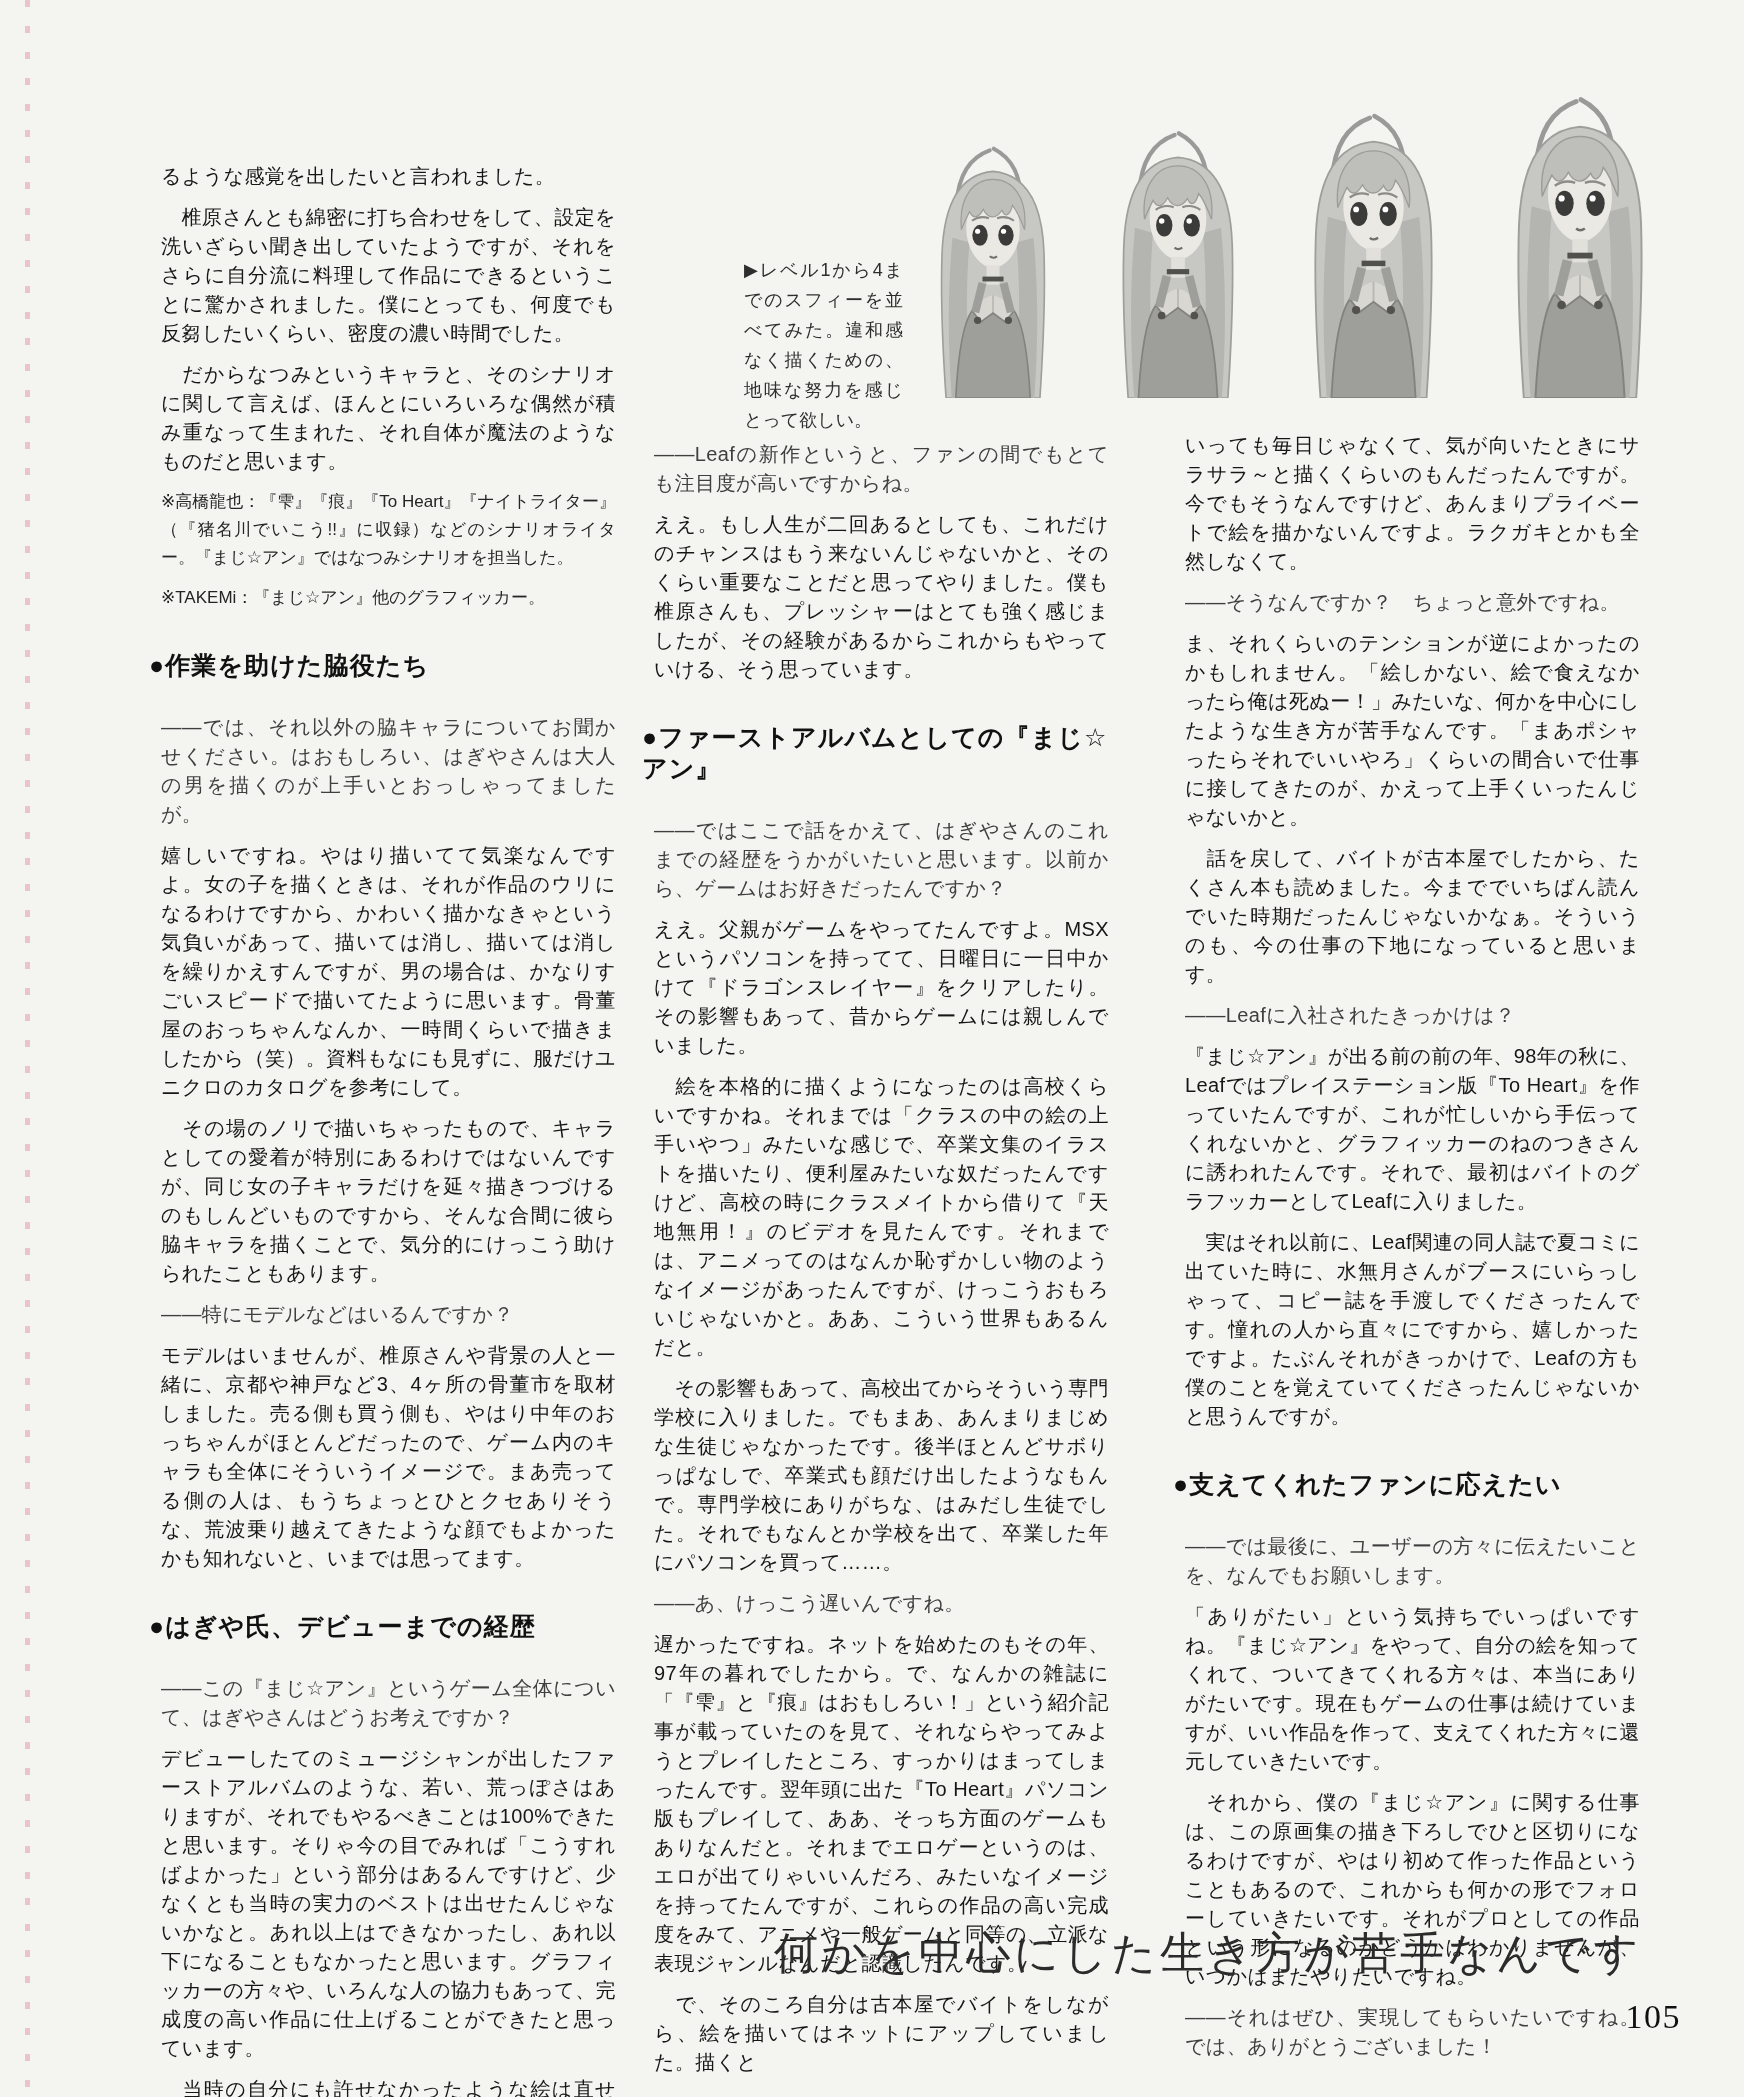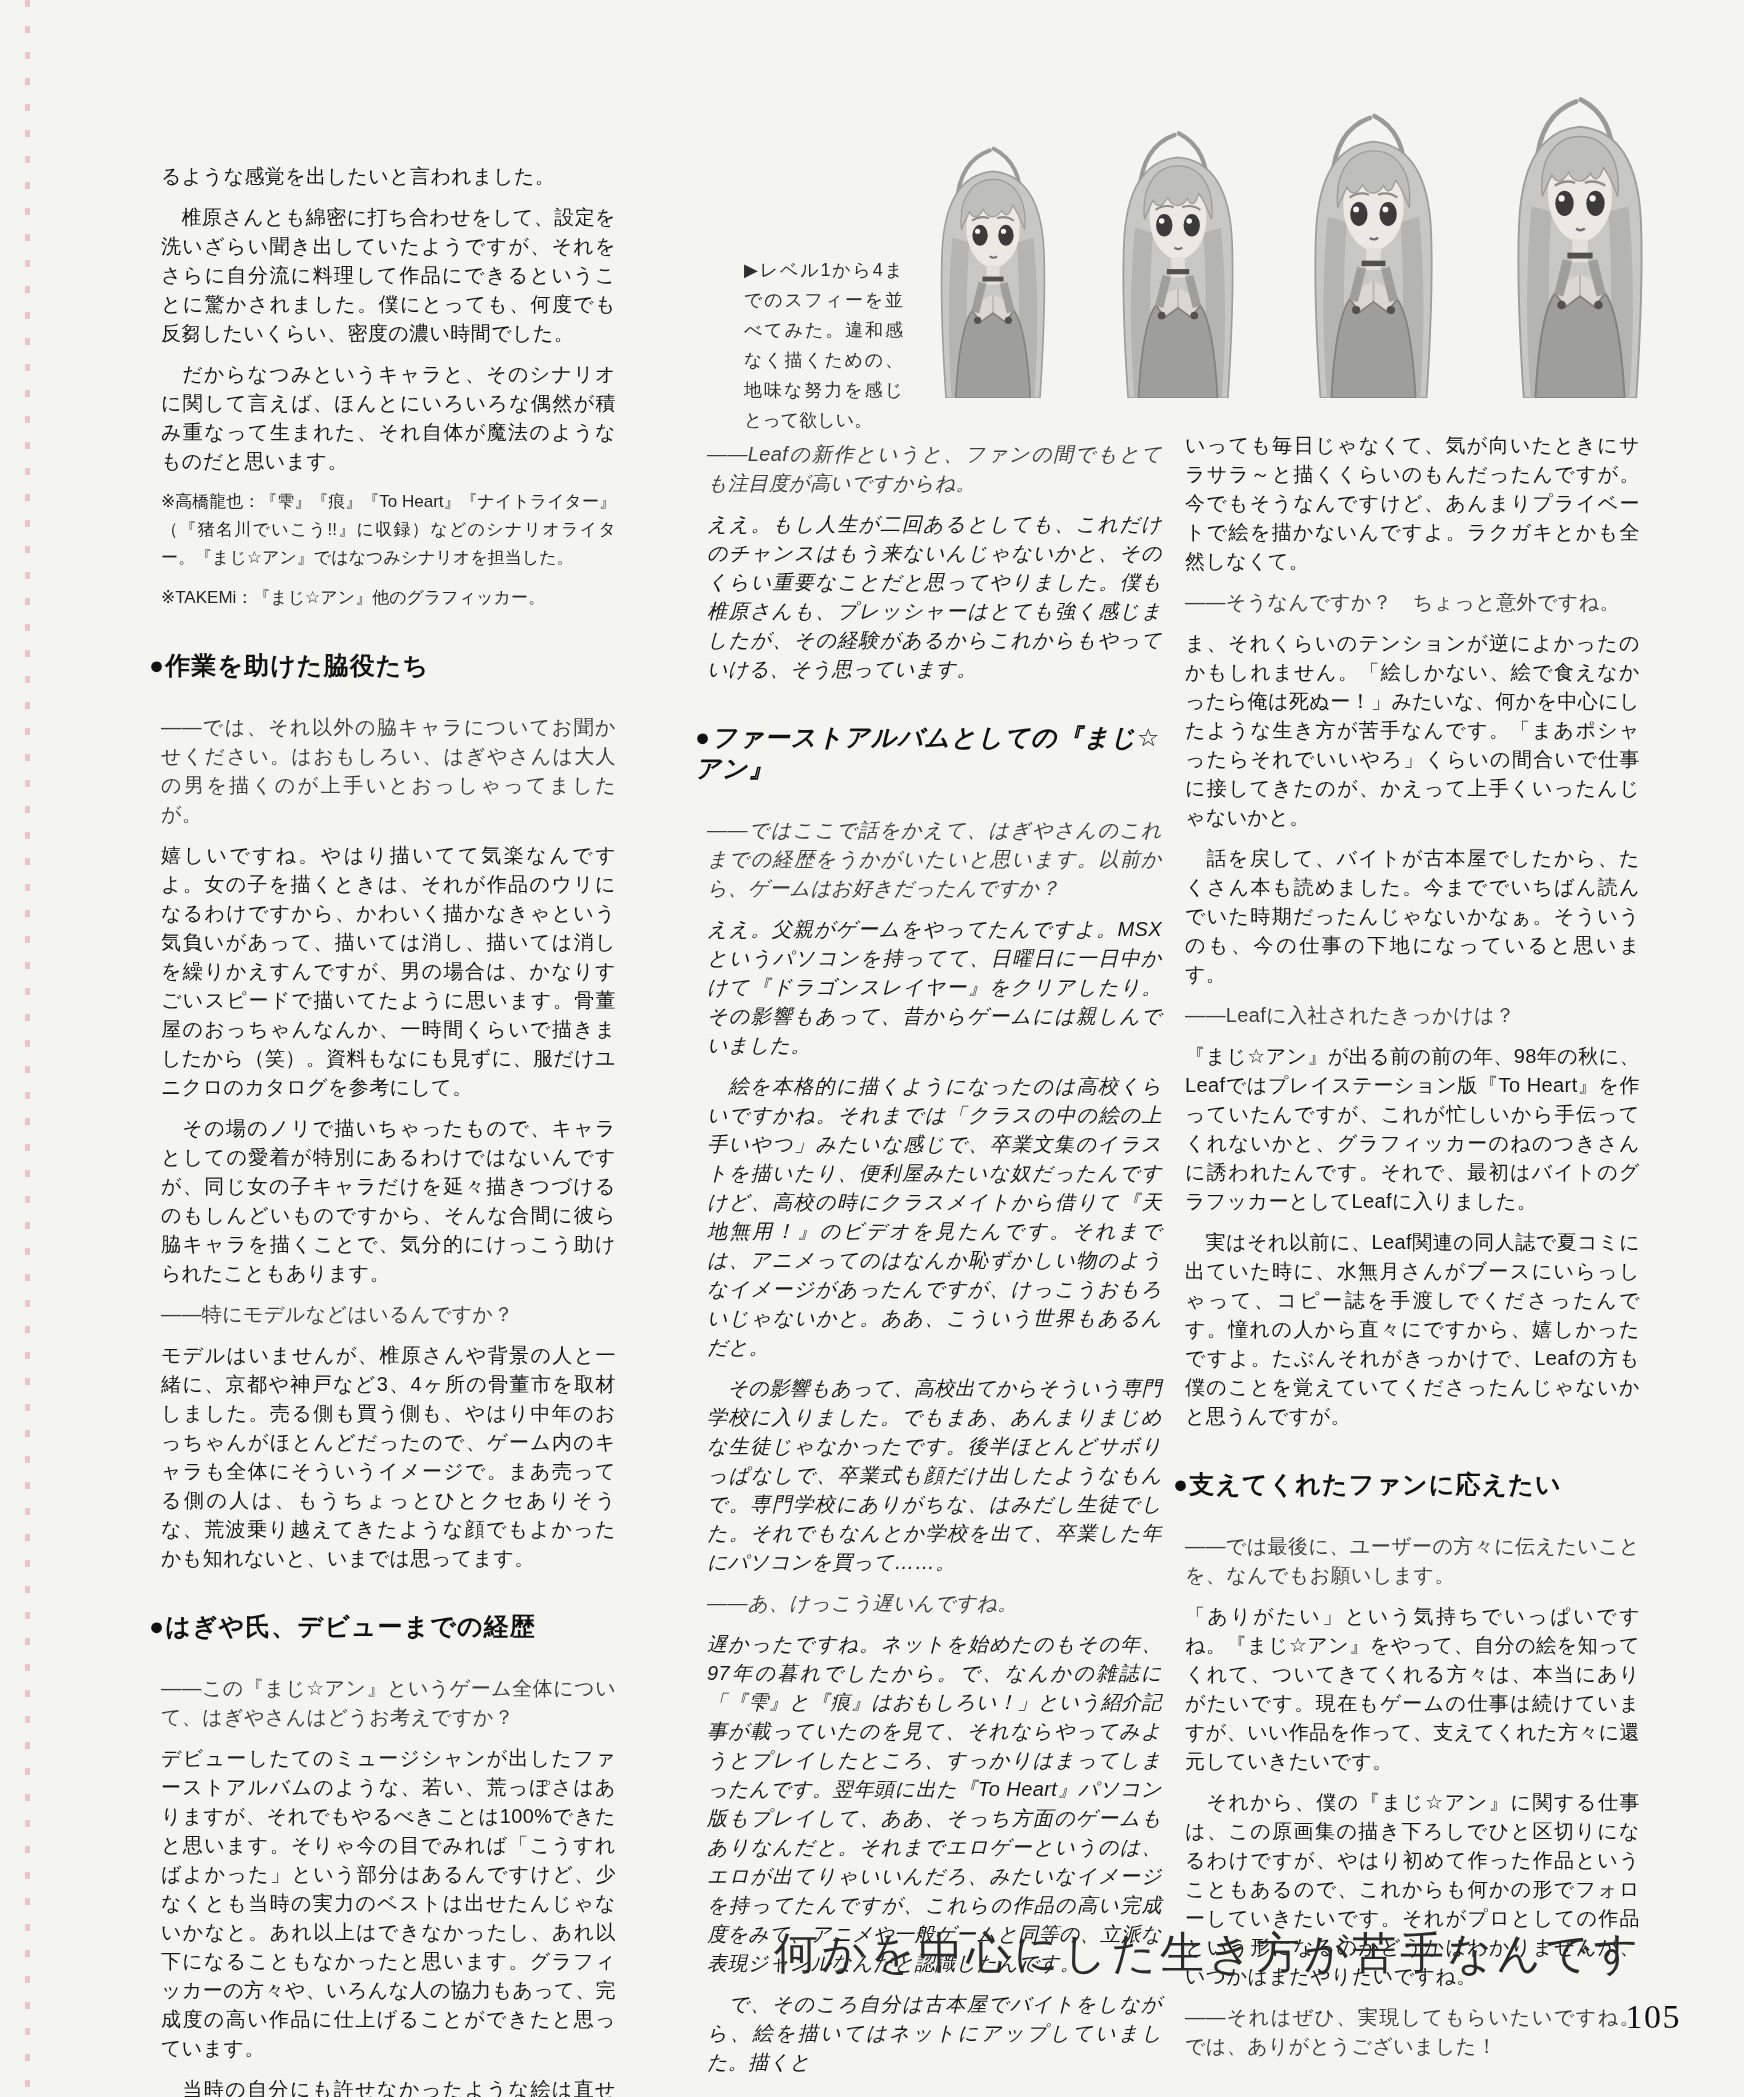--- a/index.html
+++ b/index.html
@@ -33,21 +33,21 @@
     line-height:31px;letter-spacing:1.1px;
     margin:38px 0 32px 0 !important;
     text-align:left;
   }
   .blk-note{
     font-size:17px;line-height:28px;color:#242424;
     letter-spacing:0;
   }
   .blk-note:first-of-type{margin-top:10.2px !important;}
   .col-left{left:149px;top:150px;}
-  .col-middle{left:695px;top:428px;font-style:italic;}
+  .col-middle{left:642px;top:428px;}
   .col-right{left:1173px;top:419px;}
   
   .photo-caption{
     position:absolute;left:744px;top:255px;width:159px;
     font-size:18px;line-height:30px;color:#2e2e2e;
     text-align:justify;letter-spacing:0;
   }
   
   .chara-strip{
     position:absolute;left:912px;top:70px;width:765px;height:328px;

